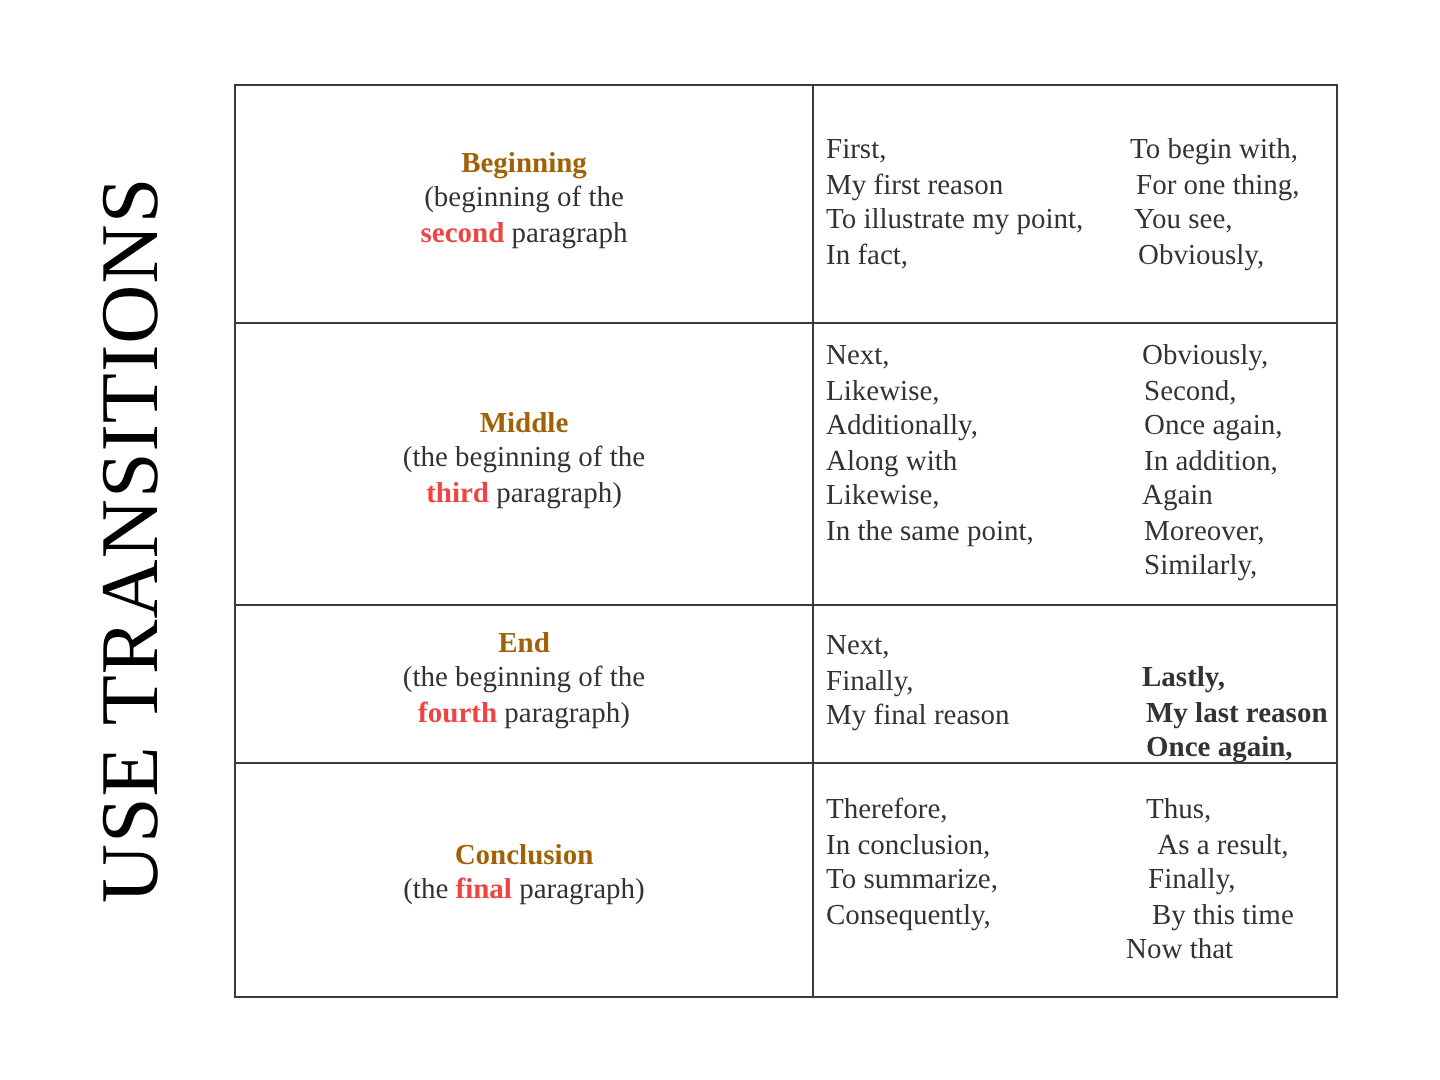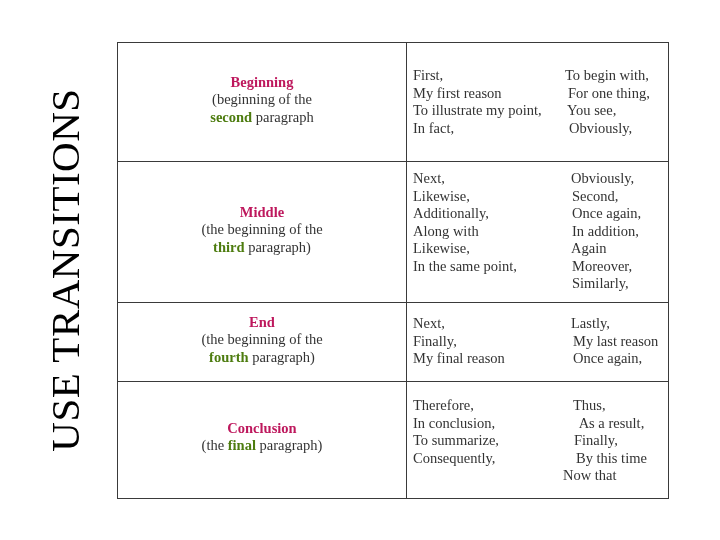--- a/index.html
+++ b/index.html
@@ -58,25 +58,25 @@
     font-size: 14.5px;
     line-height: 17.5px;
     color: #333333;
   }
   .cell-left .inner {
     display: block;
   }
   .cell-left .section-title {
     display: block;
     font-weight: bold;
-    color: #be185d;
+    color: #a16207;
   }
   .cell-left b {
     font-weight: bold;
-    color: #4d7c0f;
+    color: #ef4444;
   }
   .cell-right {
     flex: 1;
     height: 100%;
     position: relative;
     font-size: 14.5px;
     line-height: 17.5px;
     color: #333333;
   }
   .col-a {
@@ -158,21 +158,21 @@
         <span class="line">(the beginning of the</span>
         <span class="line"><b>fourth</b><span> paragraph)</span></span>
       </span>
     </div>
     <div class="cell-right">
       <div class="col-a" style="top:12px;">
         <span class="line">Next,</span>
         <span class="line">Finally,</span>
         <span class="line">My final reason</span>
       </div>
-      <div class="col-b" style="top:12px; left:164px;">
+      <div class="col-b" style="top:28px; left:164px;font-weight:bold;">
         <span class="line">Lastly,</span>
         <span class="line" style="padding-left:2px;">My last reason</span>
         <span class="line" style="padding-left:2px;">Once again,</span>
       </div>
     </div>
   </div>
 
   <div class="row bordered" style="top:338px; height:117px;">
     <div class="cell-left">
       <span class="inner" style="margin-top:-6px;">

